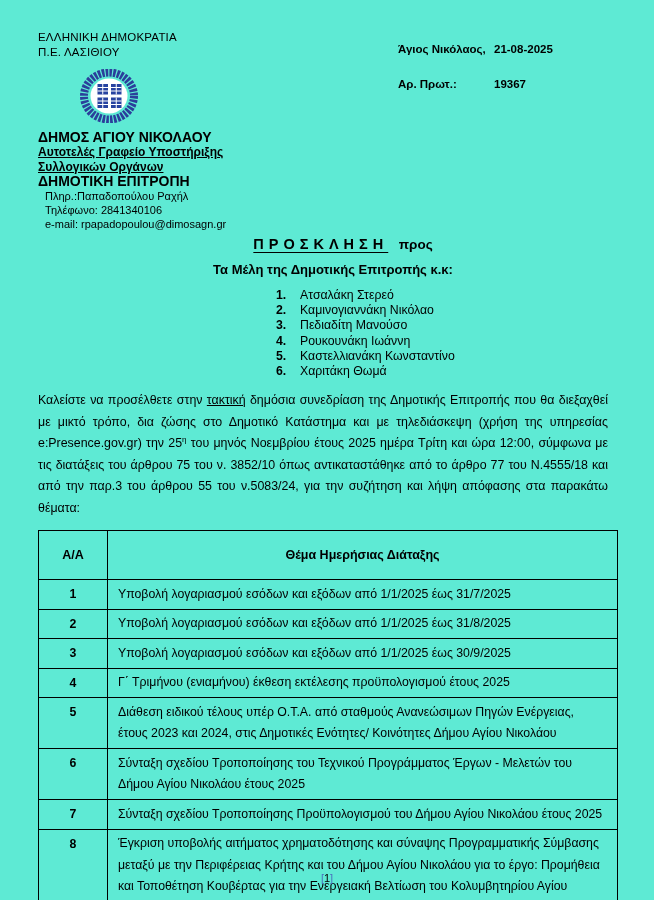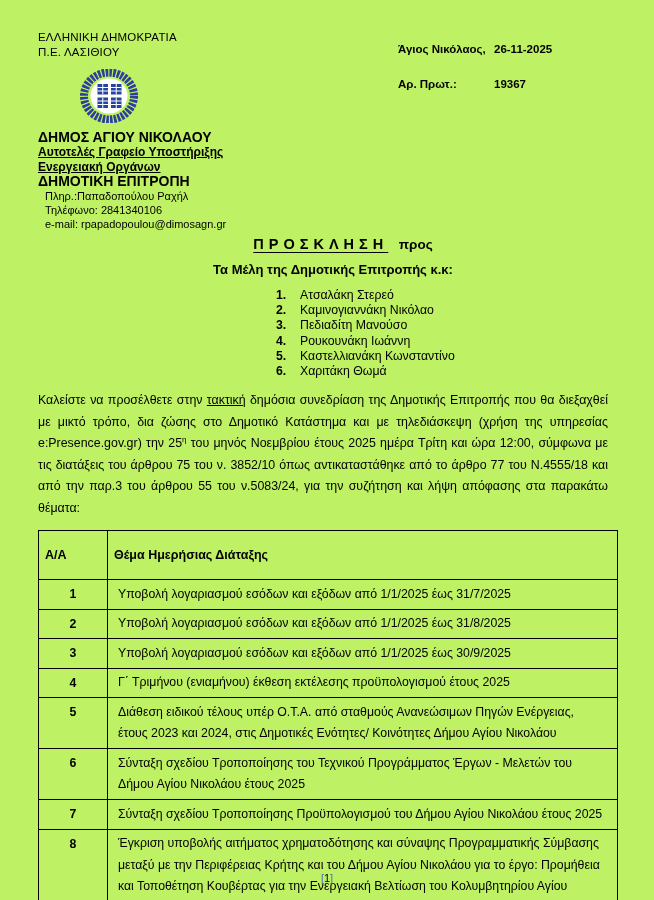--- a/index.html
+++ b/index.html
@@ -1,20 +1,20 @@
 <!DOCTYPE html>
 <html lang="el"><head>
 <meta charset="utf-8">
 <style>
   html,body { margin:0; padding:0; background:#e9e9e9; }
   .page {
     position:relative;
     width:654px; height:900px;
     margin:0 auto;
-    background:#bef264;
+    background:#5eead4;
     font-family:"Liberation Sans", sans-serif;
     color:#000;
     overflow:hidden;
     box-sizing:border-box;
     padding:30px 36px 0 38px;
   }
   
   .header { display:flex; align-items:flex-start; }
   .header-left { width:340px; }
   .gov-line { font-size:11.5px; line-height:15px; letter-spacing:0.2px; }
@@ -46,21 +46,21 @@
   }
   .body-para .u { text-decoration:underline; }
   .body-para sup { font-size:8px; line-height:0; }
   
   table.topics {
     width:100%; border-collapse:collapse; margin-top:11px;
     font-size:12.3px;
   }
   table.topics th, table.topics td { border:1.4px solid #000; }
   th.col-num, th.col-topic {
-    font-weight:bold; text-align:left; padding:15px 6px; line-height:18px; font-size:12.5px;
+    font-weight:bold; text-align:center; padding:15px 6px; line-height:18px; font-size:12.5px;
   }
   th.col-num { width:56px; }
   td.cell-num { font-weight:bold; text-align:center; vertical-align:top; padding:4px 2px; line-height:20px; }
   td.cell-topic { padding:3.5px 10px; line-height:21.5px; text-align:left; }
   
   .footer {
     position:absolute; left:0; bottom:16px; width:100%;
     text-align:center; font-size:11px;
   }
   .footer .br { color:#4a6fbd; }
@@ -93,31 +93,31 @@
             <line x1="22.75" y1="15" x2="22.75" y2="25.5"></line>
             <line x1="36.25" y1="15" x2="36.25" y2="25.5"></line>
             <line x1="22.75" y1="28.5" x2="22.75" y2="39"></line>
             <line x1="36.25" y1="28.5" x2="36.25" y2="39"></line>
           </g>
         </svg>
       </div>
 
       <div class="org-caps">ΔΗΜΟΣ ΑΓΙΟΥ ΝΙΚΟΛΑΟΥ</div>
       <div class="org-bold">Αυτοτελές Γραφείο Υποστήριξης</div>
-      <div class="org-bold">Ενεργειακή  Οργάνων</div>
+      <div class="org-bold">Συλλογικών  Οργάνων</div>
       <div class="org-caps">ΔΗΜΟΤΙΚΗ ΕΠΙΤΡΟΠΗ</div>
       <div class="contact-line">Πληρ.:Παπαδοπούλου Ραχήλ</div>
       <div class="contact-line">Τηλέφωνο: 2841340106</div>
       <div class="contact-line">e-mail: rpapadopoulou@dimosagn.gr</div>
     </div>
 
     <div class="header-right">
       <div class="hr-row">
         <span class="lbl">Άγιος Νικόλαος,</span>
-        <span>26-11-2025</span>
+        <span>21-08-2025</span>
       </div>
       <div class="hr-row protocol">
         <span class="lbl">Αρ. Πρωτ.:</span>
         <span>19367</span>
       </div>
     </div>
   </div>
 
   <div class="title-line">
     <span class="title-main">ΠΡΟΣΚΛΗΣΗ</span>

